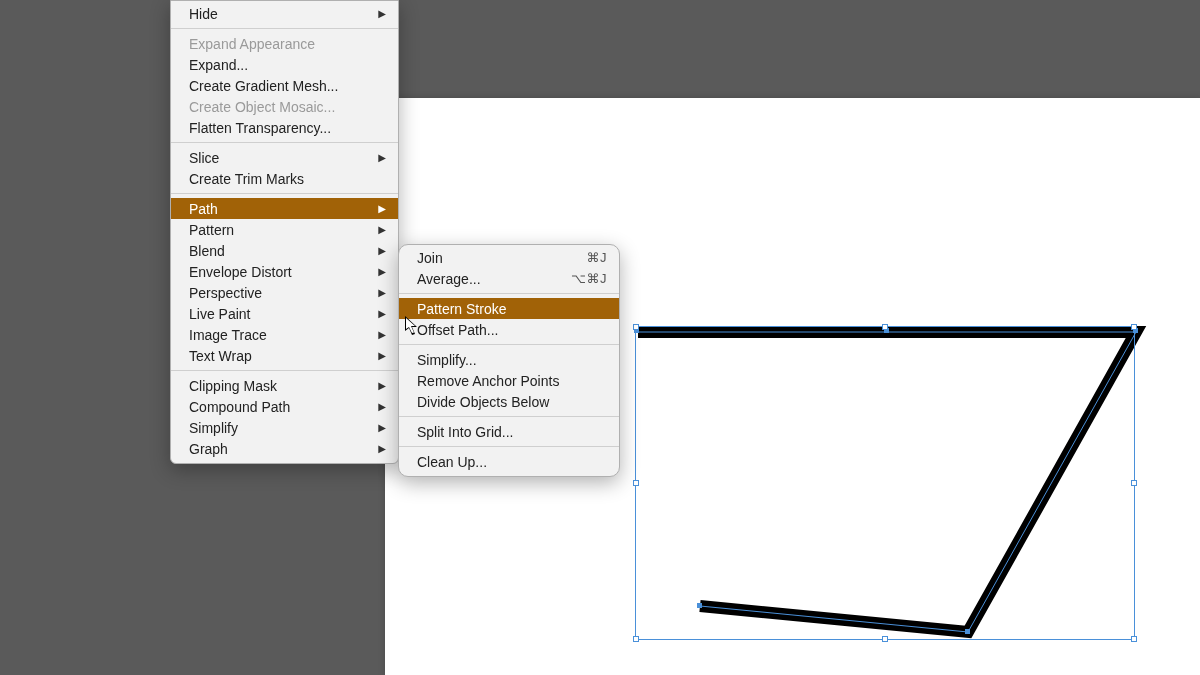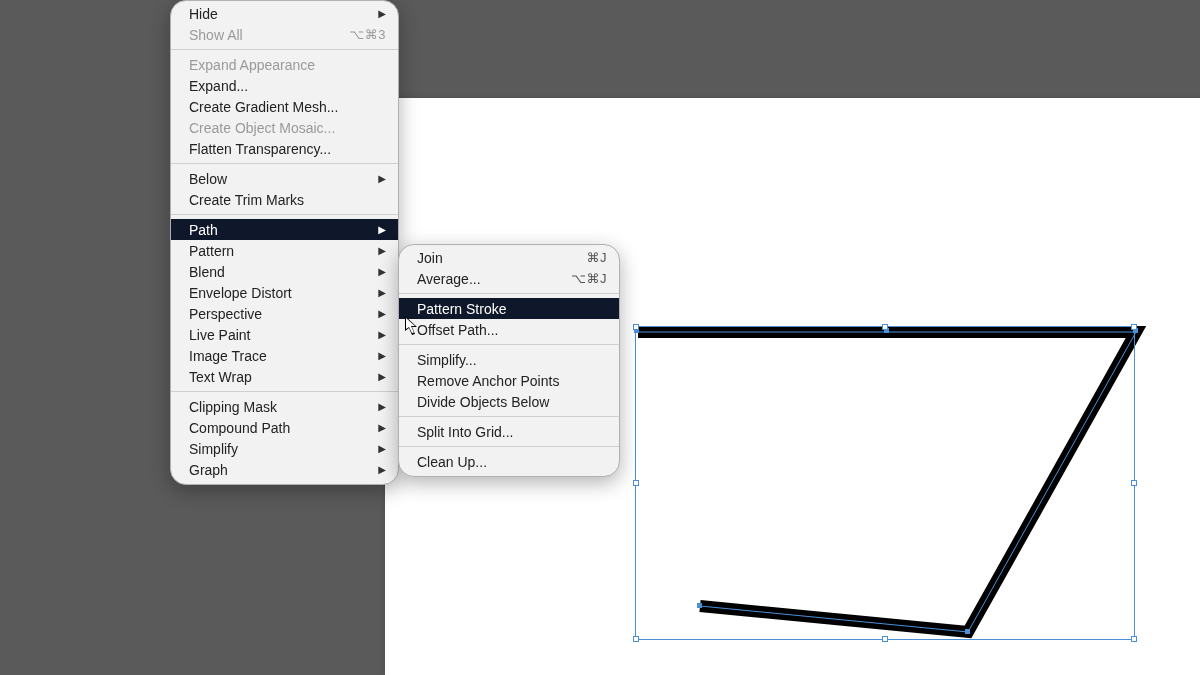--- a/index.html
+++ b/index.html
@@ -14,25 +14,25 @@
   .handle.ml { left: -3px; top: 50%; margin-top: -3px; }
   .handle.mr { right: -3px; top: 50%; margin-top: -3px; }
   .handle.bl { left: -3px; bottom: -3px; }
   .handle.bc { left: 50%; bottom: -3px; margin-left: -3px; }
   .handle.br { right: -3px; bottom: -3px; }
 
   .path-shape { position: absolute; left: 636px; top: 330px; width: 506px; height: 312px; }
   .path-shape svg { width: 100%; height: 100%; overflow: visible; }
 
   .menu, .submenu { position: absolute; background: #f2f2f2; border: 1px solid #b0b0b0; border-radius: 0 0 6px 6px; box-shadow: 0 6px 20px rgba(0,0,0,0.3); font-size: 14px; color: #222; padding: 0; }
-  .menu { left: 170px; top: 0; width: 229px; border-radius: 16px; }
-  .submenu { left: 398px; top: 244px; width: 222px; border-radius: 16px; }
+  .menu { left: 170px; top: 0; width: 229px; }
+  .submenu { left: 398px; top: 244px; width: 222px; border-radius: 10px; }
   .menu-item { display: flex; align-items: center; justify-content: space-between; height: 21px; padding: 0 12px 0 18px; cursor: default; }
   .menu-item.disabled { color: #9a9a9a; }
-  .menu-item.highlight { background: #0f172a; color: #fff; }
+  .menu-item.highlight { background: #a16207; color: #fff; }
   .menu-sep { height: 1px; background: #cfcfcf; margin: 4px 0; }
   .shortcut { color: #555; font-size: 13px; letter-spacing: 0.5px; }
   .menu-item.highlight .shortcut, .menu-item.disabled .shortcut { color: inherit; }
   .submenu-arrow { font-size: 10px; color: #333; }
   .menu-item.highlight .submenu-arrow { color: #fff; }
 
   .cursor { position: absolute; left: 405px; top: 316px; width: 16px; height: 22px; z-index: 50; pointer-events: none; }
 </style>
 </head>
 <body>
@@ -61,43 +61,39 @@
   <div class="handle bc"></div>
   <div class="handle br"></div>
 </div>
 
 <div class="menu" id="mainmenu">
     <div style="height: 2px;"></div>
     <div class="menu-item">
       <span>Hide</span>
       <span class="submenu-arrow">▶</span>
     </div>
-    <div class="menu-item disabled">
-      <span>Show All</span>
-      <span class="shortcut">⌥⌘3</span>
-    </div>
     <div class="menu-sep"></div>
     <div class="menu-item disabled">
       <span>Expand Appearance</span>
     </div>
     <div class="menu-item">
       <span>Expand...</span>
     </div>
     <div class="menu-item">
       <span>Create Gradient Mesh...</span>
     </div>
     <div class="menu-item disabled">
       <span>Create Object Mosaic...</span>
     </div>
     <div class="menu-item">
       <span>Flatten Transparency...</span>
     </div>
     <div class="menu-sep"></div>
     <div class="menu-item">
-      <span>Below</span>
+      <span>Slice</span>
       <span class="submenu-arrow">▶</span>
     </div>
     <div class="menu-item">
       <span>Create Trim Marks</span>
     </div>
     <div class="menu-sep"></div>
     <div class="menu-item highlight">
       <span>Path</span>
       <span class="submenu-arrow">▶</span>
     </div>

